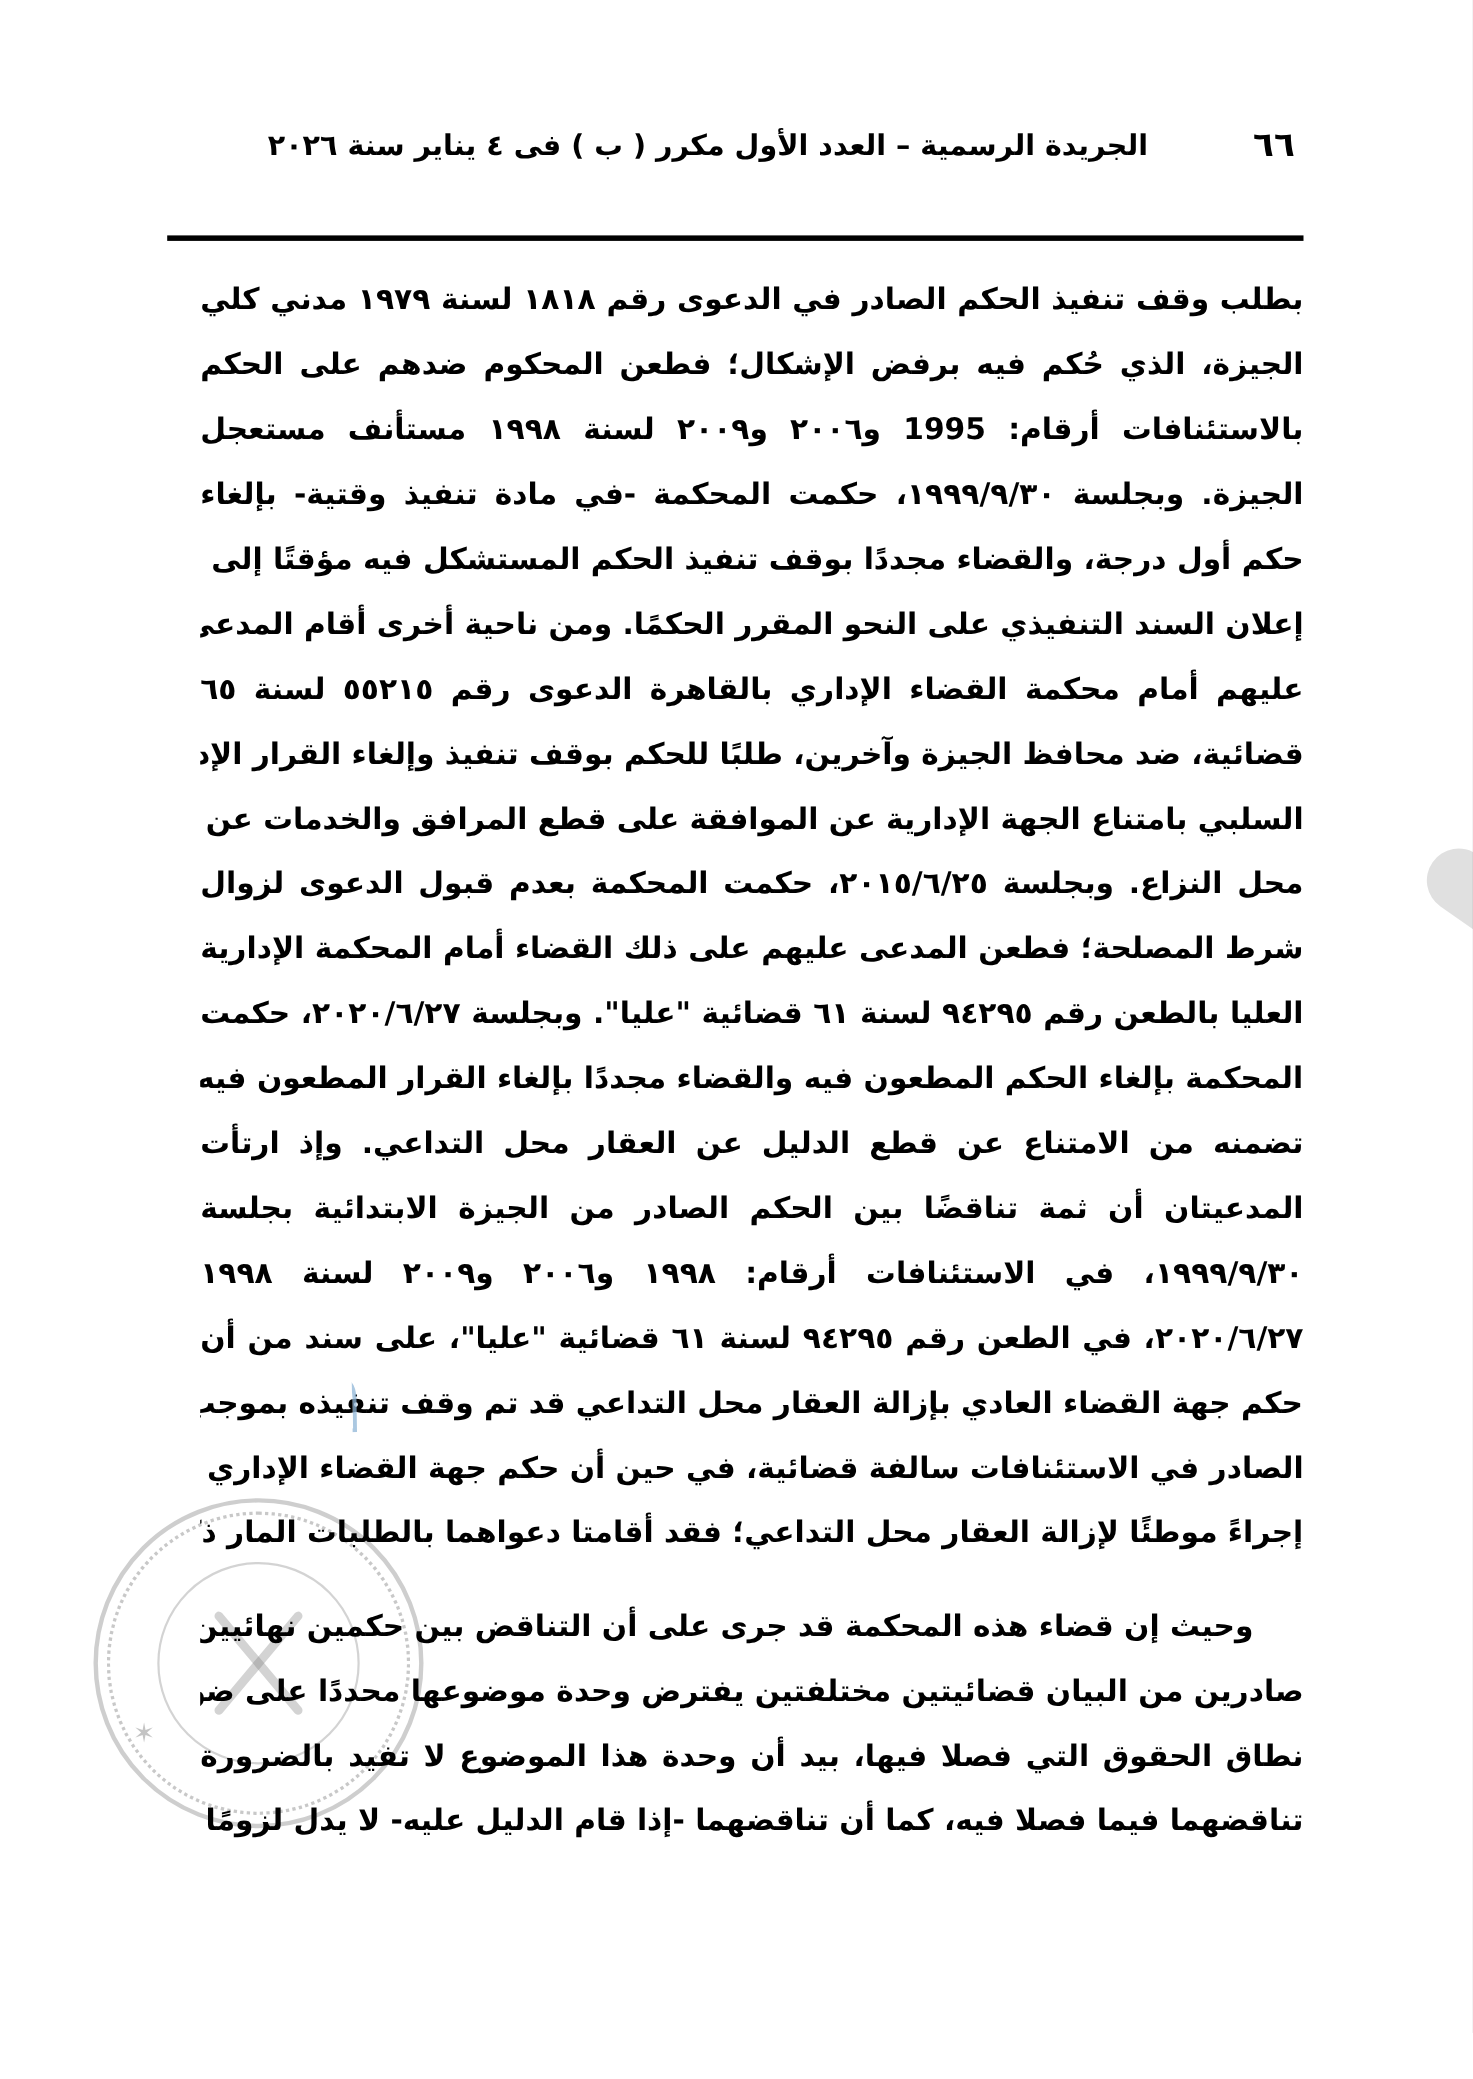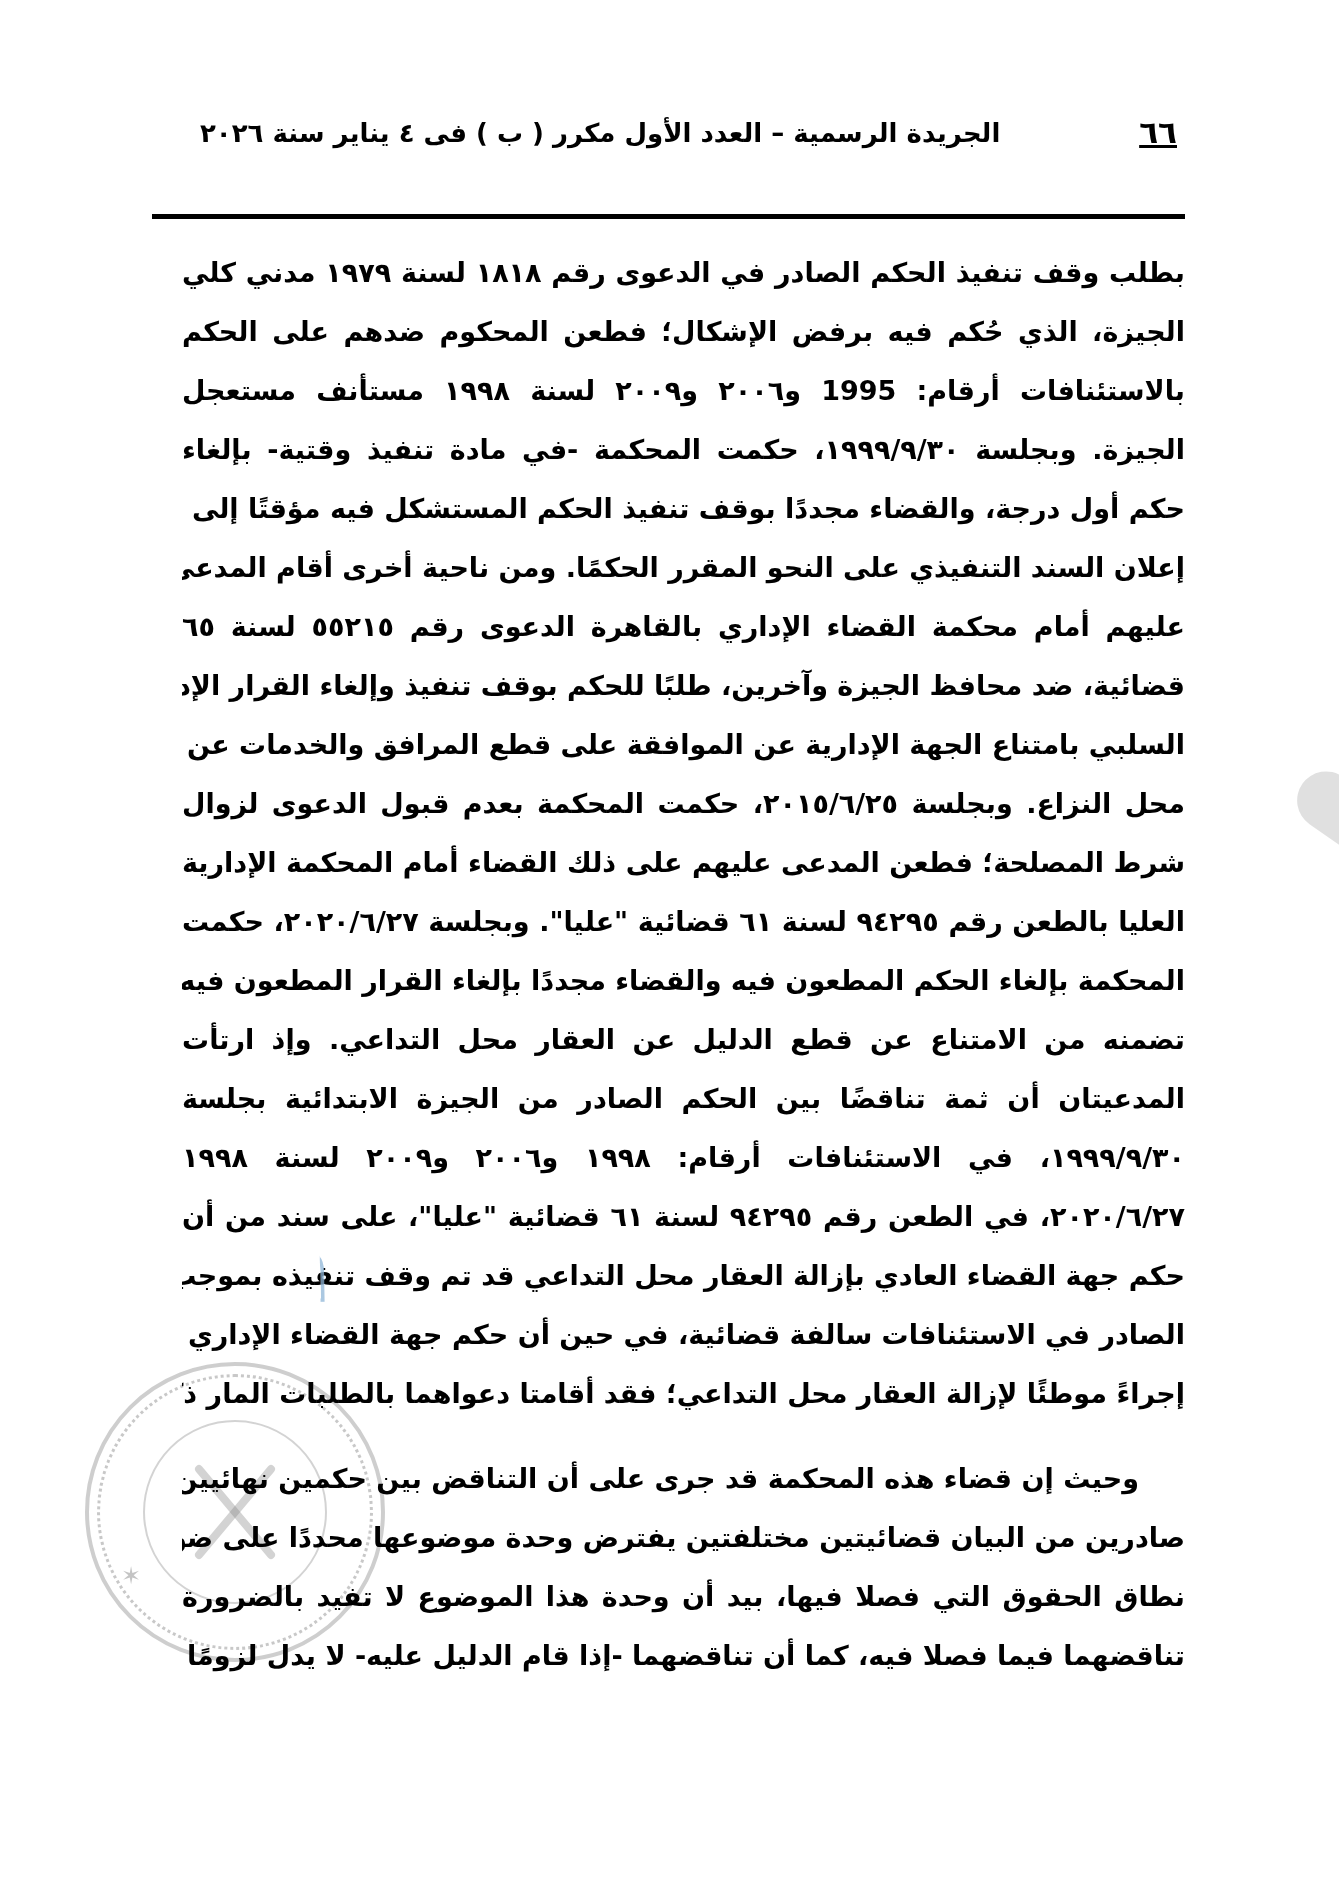--- a/index.html
+++ b/index.html
@@ -4,24 +4,24 @@
 <style>
   html,body{margin:0;padding:0;background:#888;}
   .page{
     position:relative;width:1339px;height:1890px;background:#ffffff;
     margin:0 auto;overflow:hidden;direction:rtl;
     font-family:"DejaVu Sans",sans-serif;color:#000;
   }
   
   .header{position:absolute;top:112px;left:152px;width:1033px;height:60px;}
   .page-number{
-    position:absolute;right:8px;top:2px;font-size:31px;font-weight:bold;letter-spacing:2px;text-decoration:underline;
+    position:absolute;right:8px;top:2px;font-size:31px;font-weight:bold;letter-spacing:2px;
   }
   .header-title{
-    position:absolute;right:110px;left:48px;top:6px;text-align:left;
+    position:absolute;right:110px;left:60px;top:6px;text-align:center;
     font-size:26px;font-weight:bold;white-space:nowrap;
   }
   .rule{position:absolute;top:214px;left:152px;width:1033px;height:5px;background:#000;}
   
   .body-text{
     position:absolute;top:243px;right:154px;width:1032px;z-index:3;
   }
   .para{margin:0;}
   .para + .para{margin-top:26px;}
   .line{

